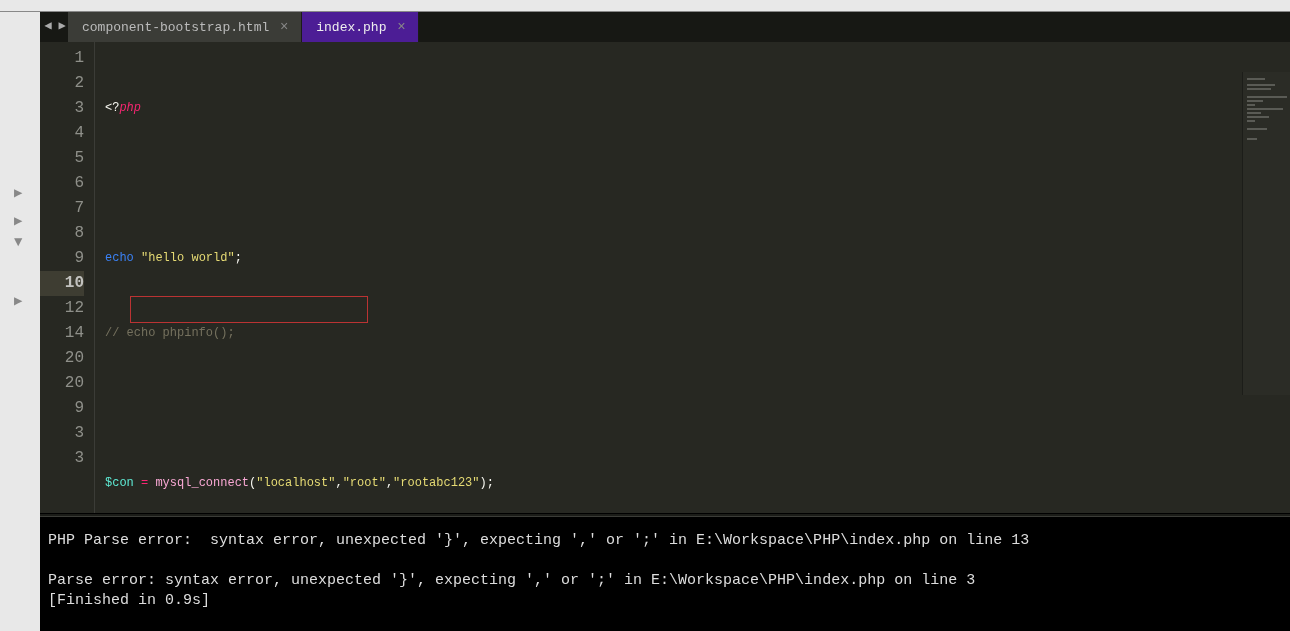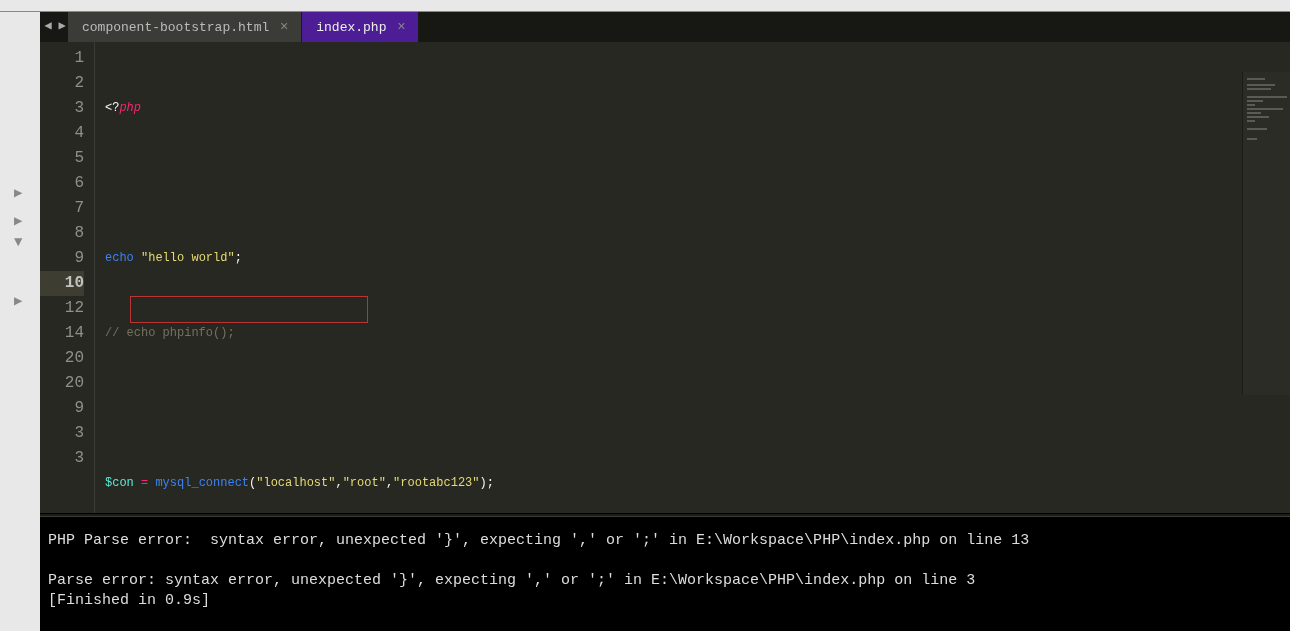--- a/index.html
+++ b/index.html
@@ -107,21 +107,21 @@
     flex:1;
     padding:4px 0 4px 10px;
     font-size:12px;
     line-height:25px;
     white-space:pre;
     position:relative;
   }
   .line { height:25px; display:block; position:relative;}
   .t-kw  { color:#f92672; font-style:italic; }
   .t-fn  { color:#3b82f6;font-family:Liberation Mono, monospace; }
-  .t-call{ color:#3b82f6; }
+  .t-call{ color:#f9a8d4; }
   .t-var { color:#5eead4; }
   .t-str { color:#e6db74; }
   .t-op  { color:#f92672; }
   .t-pun { color:#f8f8f2; }
   .t-cmt { color:#75715e; }
   .t-plain{ color:#f8f8f2; }
   .err-box {
     position:absolute;
     border:1px solid #b33;
     pointer-events:none;

